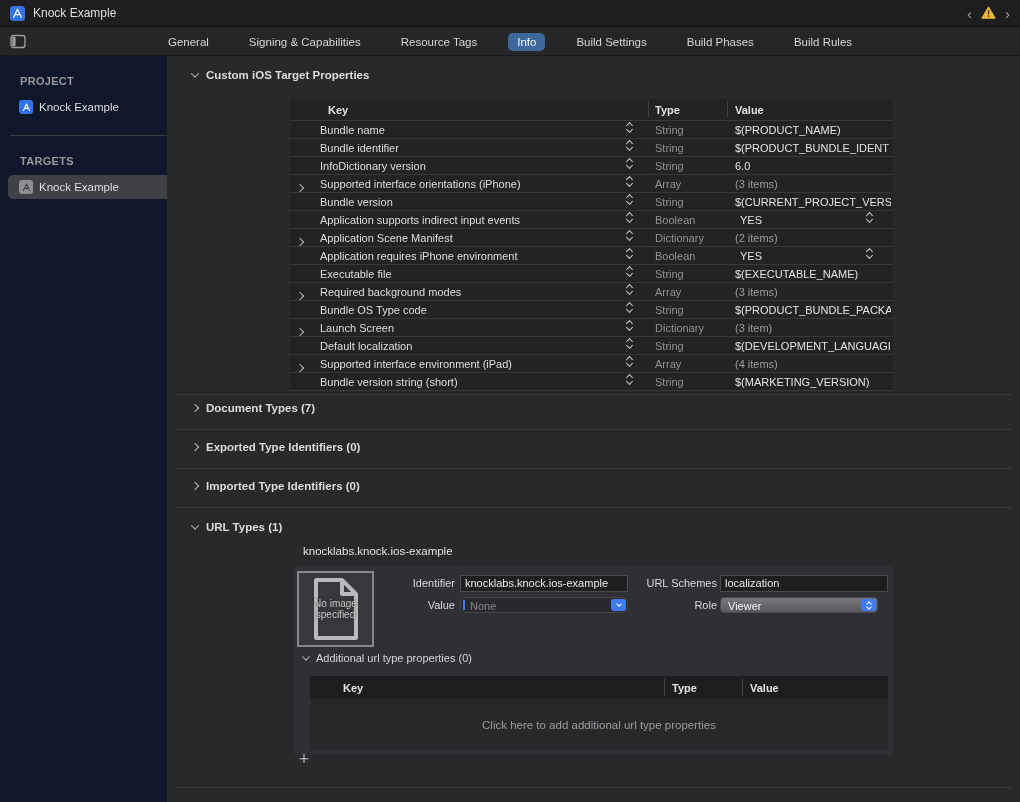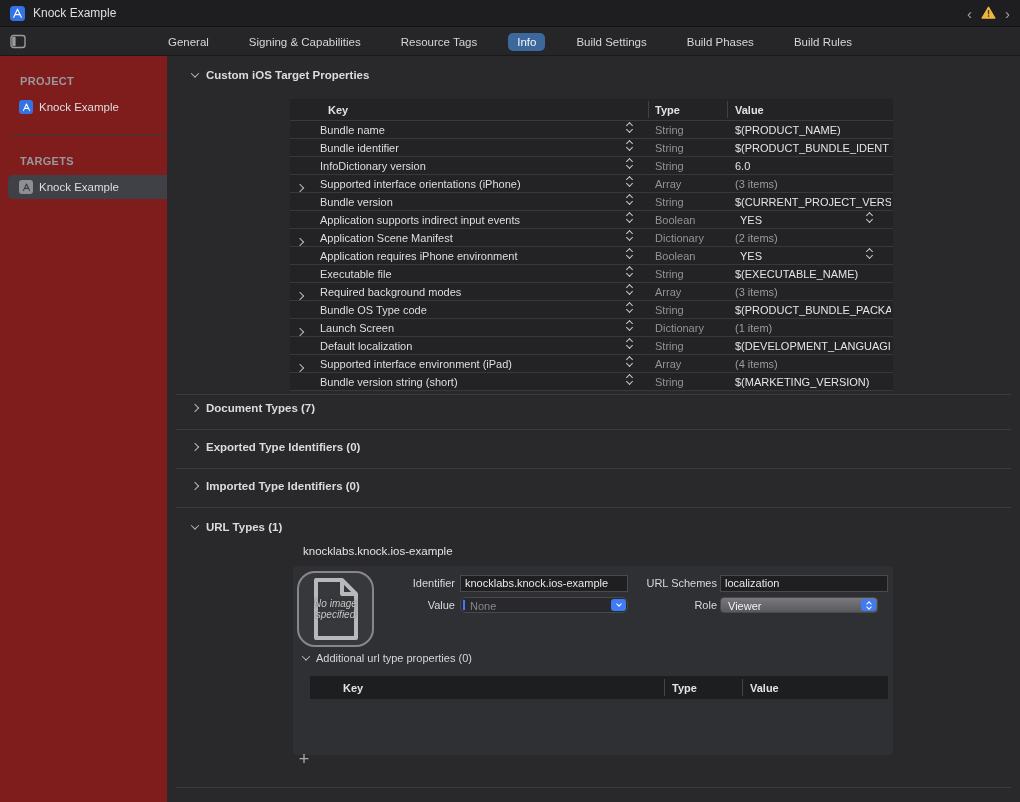--- a/index.html
+++ b/index.html
@@ -20,21 +20,21 @@
   .toolbar { position:absolute; left:0; top:28px; width:1020px; height:28px;
     background:#262628; border-bottom:1px solid #19191b; }
   .panel-toggle { position:absolute; left:10px; top:6px; width:16px; height:15px; }
   .tabs { position:absolute; left:0; top:0; width:1020px; height:28px;
     display:flex; align-items:center; justify-content:center; gap:22px; }
   .tab { color:#d6d6d8; font-size:11.5px; padding:3px 9px; border-radius:5px; cursor:default; white-space:nowrap; }
   .tab.active { background:#3d689c; color:#f2f5fa; }
 
   
   .sidebar { position:absolute; left:0; top:56px; width:194px; bottom:0;
-    background:#7f1d1d; border-right:1px solid #1a1a1c; }
+    background:#0f172a; border-right:1px solid #1a1a1c; }
   .side-heading { color:#98989d; font-size:11px; font-weight:bold; letter-spacing:.3px; margin:19px 0 0 20px; }
   .side-item { display:flex; align-items:center; gap:6px; height:24px; margin:8px 8px 0 8px;
     padding-left:11px; border-radius:5px; color:#dededf; font-size:11.5px; }
   .side-item.selected { background:#404147; }
   .side-divider { height:1px; background:#3a3a3d; margin:16px 10px 0 10px; }
   .mini-icon { width:14px; height:14px; border-radius:3px; flex:0 0 auto;
     display:flex; align-items:center; justify-content:center; }
   .mini-icon.blue { background:#3273e8; }
   .mini-icon.gray { background:#8e8f94; }
 
@@ -69,22 +69,22 @@
   .stp { display:flex; flex-direction:column; align-items:center; gap:1px; }
   .stp i { display:block; width:5px; height:5px; border:1.4px solid #c9c9cb; border-left:none; border-bottom:none; }
   .stp i.up { transform:rotate(-45deg); margin-bottom:-2px; }
   .stp i.dn { transform:rotate(135deg); }
 
   
   .url-name { position:absolute; left:136px; top:489px; color:#e2e2e4; font-size:11.5px; }
   .url-card { position:absolute; left:126px; top:510px; width:600px; height:189px;
     background:#2f3033; border-radius:4px; }
   .img-well { position:absolute; left:4px; top:5px; width:77px; height:76px;
-    border:2px solid #87878b; border-radius:18px; background:#37383b;
-    display:flex; align-items:center; justify-content:center;font-style:italic; }
+    border:2px solid #87878b; border-radius:0; background:#37383b;
+    display:flex; align-items:center; justify-content:center; }
   .img-well .ph-text { position:absolute; color:#c6c6c8; font-size:10px; line-height:11px;
     text-align:center; text-shadow:0 0 3px #333; }
   .fld-label { position:absolute; color:#d9d9db; font-size:11px; text-align:right; }
   .tfield { position:absolute; height:17px; background:#1f1f22; border:1px solid #4a4a4e;
     color:#e8e8ea; font-size:11px; line-height:15px; padding:0 4px; white-space:nowrap; overflow:hidden; }
   .popup { position:absolute; height:16px; border-radius:4px; font-size:11px; line-height:16px; }
   .popup .btn { position:absolute; right:1px; top:1px; bottom:1px; width:15px; border-radius:3px;
     background:#3e7bf4; display:flex; align-items:center; justify-content:center; }
   .popup .btn .stp i { border-color:#fff; width:4px; height:4px; border-width:1.3px; }
   .popup.disabled { background:#29292d; border:1px solid #48484b; color:#86868a; }
@@ -329,21 +329,21 @@
           <div class="prow">
             <span class="disc"><i class="chev right"></i></span>
             <span class="k">Launch Screen</span>
             <span class="stepper">
               <span class="stp">
                 <i class="up"></i>
                 <i class="dn"></i>
               </span>
             </span>
             <span class="t">Dictionary</span>
-            <span class="v muted">(1 item)</span>
+            <span class="v muted">(3 item)</span>
           </div>
           <div class="prow">
             <span class="k">Default localization</span>
             <span class="stepper">
               <span class="stp">
                 <i class="up"></i>
                 <i class="dn"></i>
               </span>
             </span>
             <span class="t">String</span>
@@ -444,20 +444,23 @@
       </div>
 
       <div class="itable">
         <div class="ihead">
           <span class="c-key">Key</span>
           <span class="vline" style="left:354px;"></span>
           <span class="c-type">Type</span>
           <span class="vline" style="left:432px;"></span>
           <span class="c-value">Value</span>
         </div>
+        <div class="ibody">
+          <span class="hint">Click here to add additional url type properties</span>
+        </div>
       </div>
     </div>
 
     <div class="add-btn">+</div>
 
     <div class="hsep" style="top:731px;"></div>
   </div>
 </div>
 
 </body></html>

